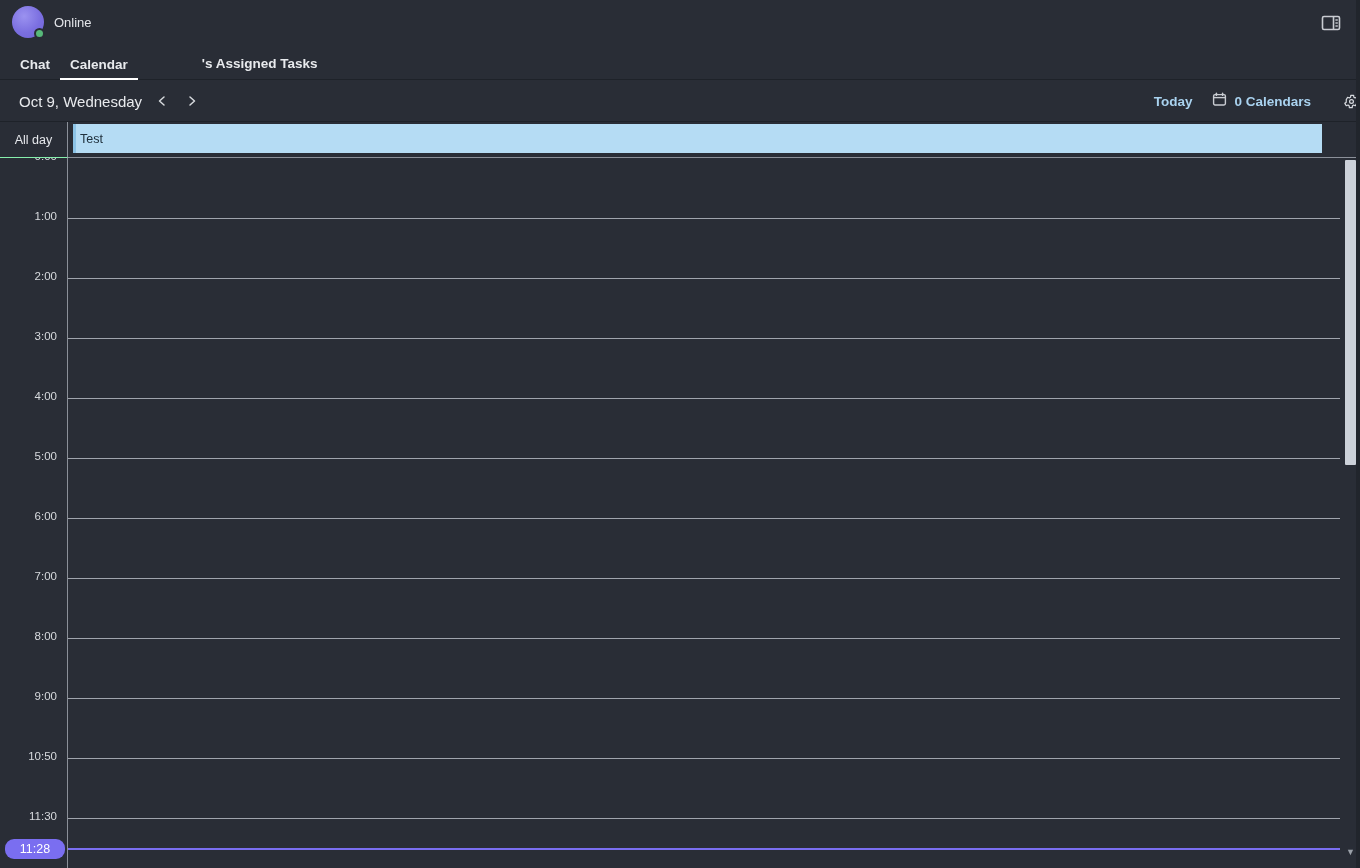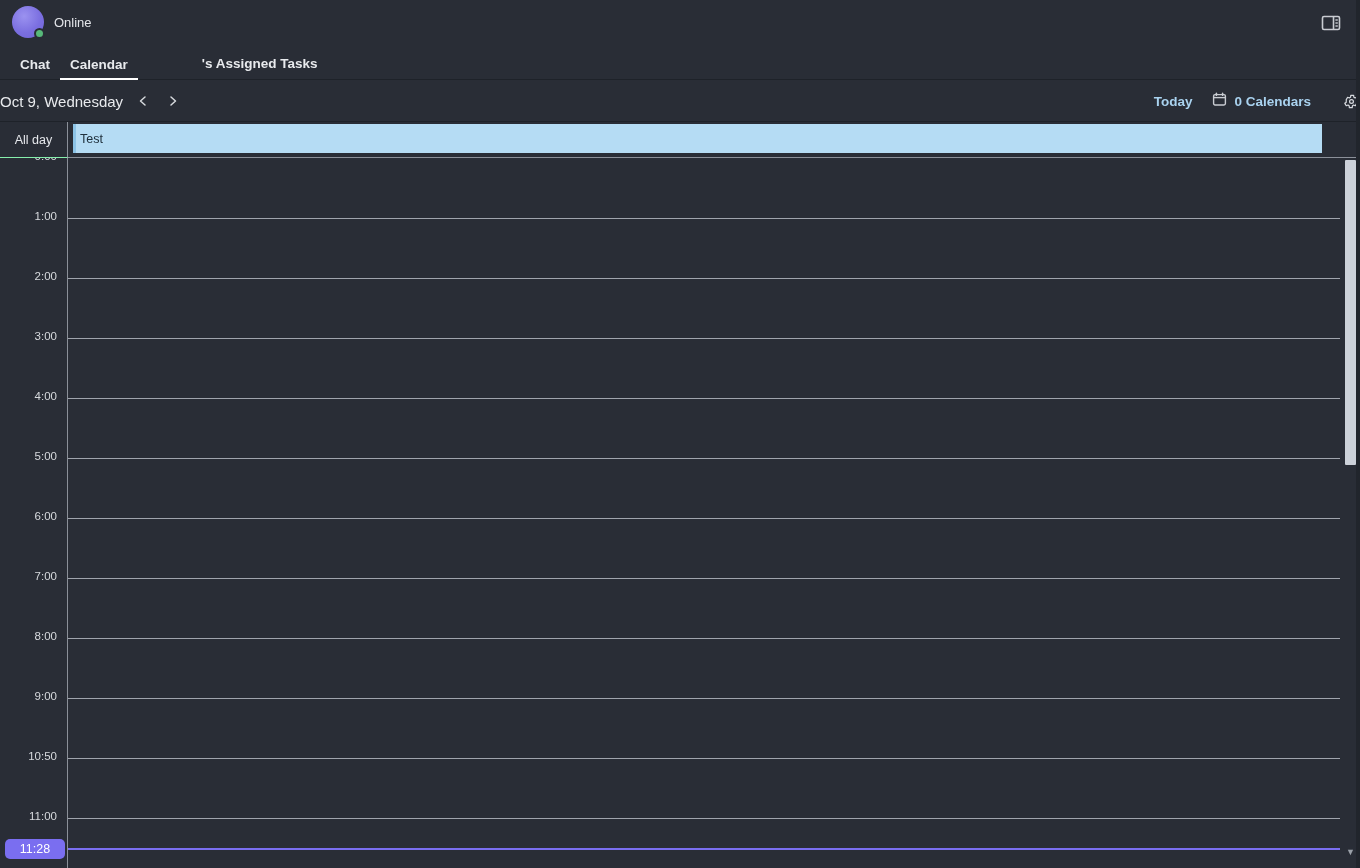--- a/index.html
+++ b/index.html
@@ -68,21 +68,21 @@
     -webkit-background-clip: text; background-clip: text; color: transparent;
     width: 54px; vertical-align: -1px;
   }
 
   
   .toolbar {
     position: absolute; left: 0; top: 81px; width: 1360px; height: 41px;
     background: #292d36; border-bottom: 1px solid #1e2229;
     display: flex; align-items: center;
   }
-  .date-title { font-size: 15px; color: #e8eaed; }
+  .date-title { margin-left: 19px; font-size: 15px; color: #e8eaed; }
   .nav-btns { display: flex; align-items: center; margin-left: 9px; gap: 8px; }
   .nav-btn {
     width: 22px; height: 22px; display: flex; align-items: center; justify-content: center;
     cursor: pointer; color: #d7dade;
   }
   .toolbar-right {
     margin-left: auto; display: flex; align-items: center; gap: 0; 
   }
   .today-btn {
     font-size: 13.5px; font-weight: 700; color: #a9d2ef; cursor: pointer;
@@ -321,28 +321,28 @@
           <div class="hour-cell"></div>
         </div>
         <div class="hour-row">
           <div class="hour-gutter">
             <div class="hour-label">10:50</div>
           </div>
           <div class="hour-cell"></div>
         </div>
         <div class="hour-row">
           <div class="hour-gutter">
-            <div class="hour-label">11:00</div>
+            <div class="hour-label">11:30</div>
           </div>
           <div class="hour-cell"></div>
         </div>
       </div>
 
     <div class="now-line" id="now-line" style="top: 690px;"></div>
-    <div class="now-pill" id="now-pill" style="top: 681px;">11:28</div>
+    <div class="now-pill" id="now-pill" style="top: 681px; border-radius: 9px;">11:28</div>
   </div>
 
   <div class="scrollbar">
     <div class="scroll-thumb"></div>
     <div class="scroll-arrow">▼</div>
   </div>
 
   <div class="right-rail"></div>
 </div>
 

